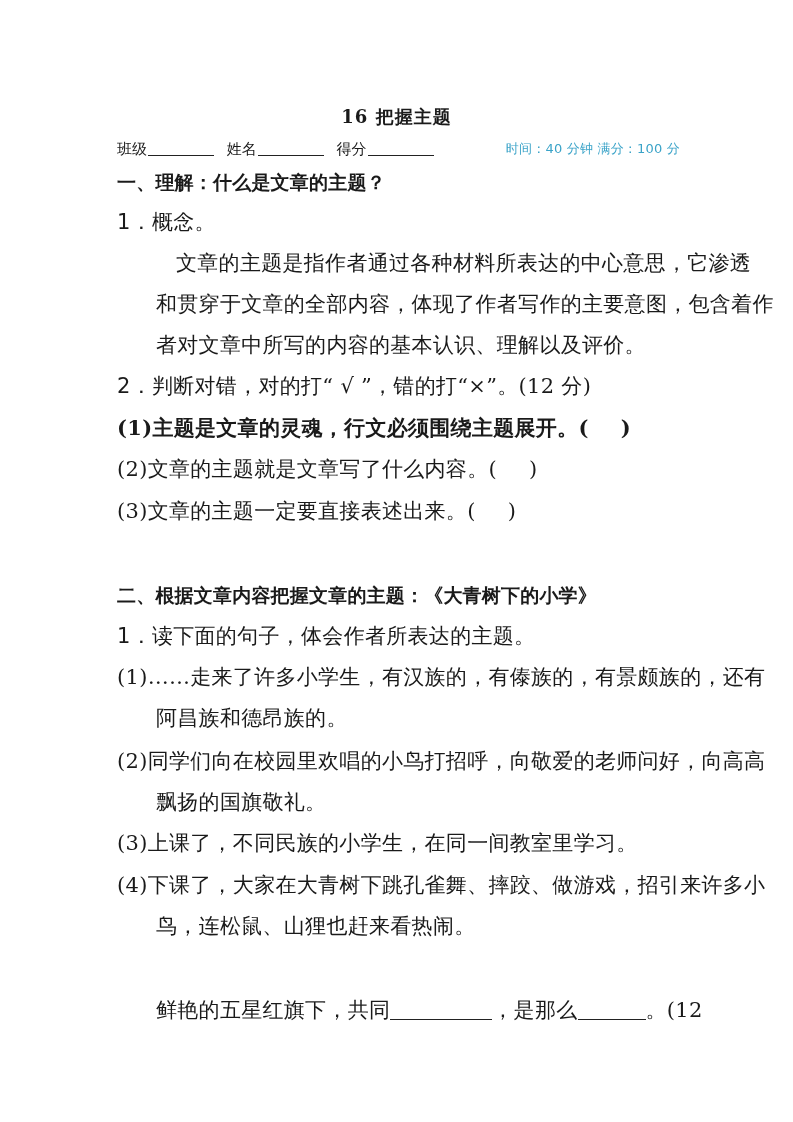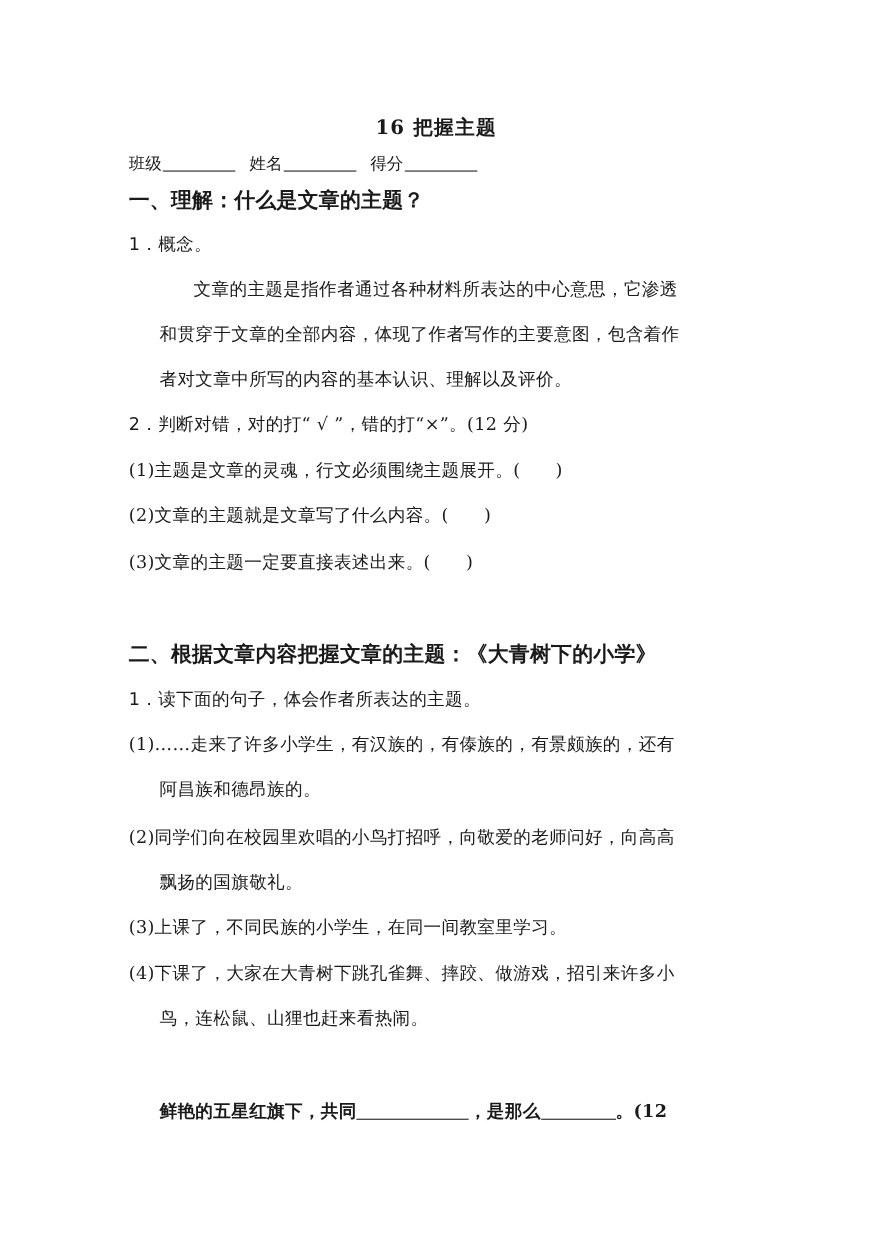--- a/index.html
+++ b/index.html
@@ -1,20 +1,20 @@
 <!DOCTYPE html>
 <html><head>
 <meta charset="utf-8">
 <style>
   html, body { margin: 0; padding: 0; background: #ffffff; }
   body { width: 793px; height: 1122px; position: relative; overflow: hidden;
          font-family: "DejaVu Serif", "Liberation Serif", serif; color: #1a1a1a; }
   .page { position: absolute; left: 0; top: 0; width: 702px; height: 1122px; }
-  .line { position: absolute; left: 117px; white-space: nowrap; font-size: 16px; line-height: 24px; letter-spacing: 0.3px; }
-  .indent { left: 145px; }
+  .line { position: absolute; left: 117px; white-space: nowrap; font-size: 21px; line-height: 24px; letter-spacing: 0.3px; }
+  .indent { left: 156px; }
   .para-first { left: 176px; }
   .title { position: absolute; top: 104px; left: 0; width: 793px; text-align: center;
            font-weight: bold; font-size: 18px; line-height: 26px; letter-spacing: 1px; }
   .header-row { position: absolute; top: 137px; left: 117px; width: 560px; height: 24px;
                 font-size: 15px; line-height: 24px; white-space: nowrap; }
   .header-row .field { display: inline-block; margin-right: 8px; }
   .header-row .blank { display: inline-block; width: 66px; border-bottom: 1px solid #222; height: 16px; vertical-align: -2px; margin-left: 1px; }
   .header-row .meta { position: absolute; right: -3px; top: 0; font-family: "DejaVu Sans", "Liberation Sans", sans-serif;
                       font-size: 13px; color: #3aa3c8; letter-spacing: 0.2px; }
   .section { font-family: "DejaVu Sans", "Liberation Sans", sans-serif; font-weight: bold; font-size: 19px; letter-spacing: 0.2px; }
@@ -32,37 +32,38 @@
   <div class="header-row">
     <span class="field">
       <span>班级</span><span class="blank"></span>
     </span>
     <span class="field">
       <span>姓名</span><span class="blank"></span>
     </span>
     <span class="field">
       <span>得分</span><span class="blank"></span>
     </span>
+    <span class="meta">时间：40 分钟  满分：100 分</span>
   </div>
 
   <div class="line section" style="top:170px;">一、理解：什么是文章的主题？</div>
 
   <div class="line" style="top:210px;">
     <span class="qnum">1．</span><span>概念。</span>
   </div>
 
   <div class="line para-first" style="top:251px;">文章的主题是指作者通过各种材料所表达的中心意思，它渗透</div>
   <div class="line indent" style="top:292px;">和贯穿于文章的全部内容，体现了作者写作的主要意图，包含着作</div>
   <div class="line indent" style="top:333px;">者对文章中所写的内容的基本认识、理解以及评价。</div>
 
   <div class="line" style="top:374px;">
     <span class="qnum">2．</span><span>判断对错，对的打“ √ ”，错的打“×”。(12 分)</span>
   </div>
 
-  <div class="line" style="top:416px;">
+  <div class="line" style="top:416px;font-weight:bold;">
     <span>(1)主题是文章的灵魂，行文必须围绕主题展开。(</span><span class="paren" style="width:32px;"></span><span>)</span>
   </div>
   <div class="line" style="top:457px;">
     <span>(2)文章的主题就是文章写了什么内容。(</span><span class="paren" style="width:32px;"></span><span>)</span>
   </div>
   <div class="line" style="top:499px;">
     <span>(3)文章的主题一定要直接表述出来。(</span><span class="paren" style="width:32px;"></span><span>)</span>
   </div>
 
   <div class="line section" style="top:583px;">二、根据文章内容把握文章的主题：《大青树下的小学》</div>
@@ -75,17 +76,17 @@
   <div class="line indent" style="top:706px;">阿昌族和德昂族的。</div>
 
   <div class="line" style="top:749px;">(2)同学们向在校园里欢唱的小鸟打招呼，向敬爱的老师问好，向高高</div>
   <div class="line indent" style="top:790px;">飘扬的国旗敬礼。</div>
 
   <div class="line" style="top:831px;">(3)上课了，不同民族的小学生，在同一间教室里学习。</div>
 
   <div class="line" style="top:873px;text-align:center;">(4)下课了，大家在大青树下跳孔雀舞、摔跤、做游戏，招引来许多小</div>
   <div class="line indent" style="top:914px;">鸟，连松鼠、山狸也赶来看热闹。</div>
 
-  <div class="line indent" style="top:998px;font-weight:bold;">
+  <div class="line indent" style="top:998px;">
     <span>鲜艳的五星红旗下，共同</span><span class="fill" style="width:102px;"></span><span>，是那么</span><span class="fill" style="width:68px;"></span><span>。(12</span>
   </div>
 
 </div>
 
 </body></html>

